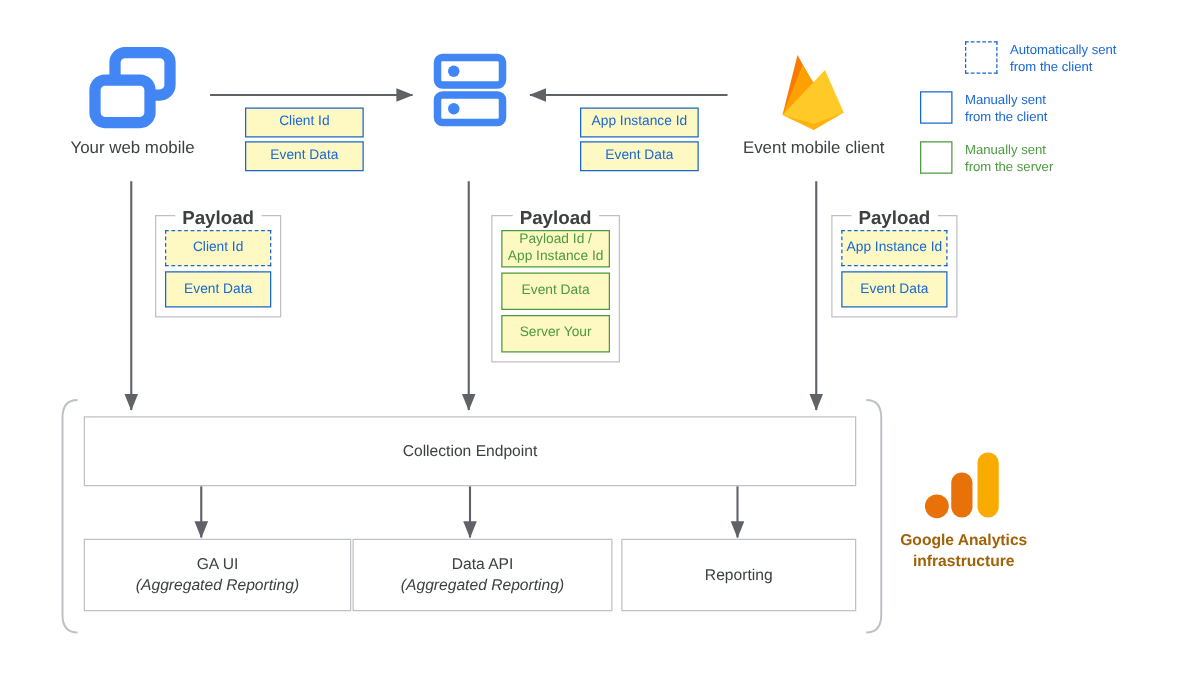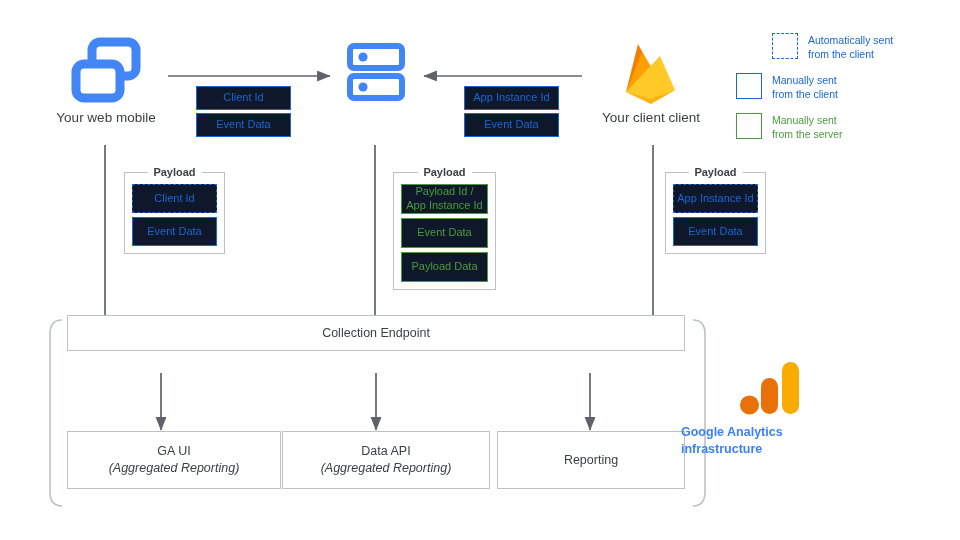--- a/index.html
+++ b/index.html
@@ -20,37 +20,37 @@
     text-align: center;
     white-space: nowrap;
   }
 
   
   .chip {
     display: flex; align-items: center; justify-content: center;
     text-align: center;
     font-size: 11px;
     line-height: 1.25;
-    background: #0f172a;
+    background: #fef9c3;
   }
   .chip.blue-solid  { border: 1.4px solid #1967d2; color: #1967d2; }
   .chip.blue-dashed { border: 1.4px dashed #1967d2; color: #1967d2; }
   .chip.green-solid { border: 1.4px solid #4c9a3f; color: #4c9a3f; }
 
   
   .payload {
     border: 1px solid #bdc1c6;
     background: #ffffff;
   }
   .payload-title {
     position: absolute;
     top: -7px; left: 50%; transform: translateX(-50%);
     background: #ffffff;
     padding: 0 6px;
-    font-size: 11px;
+    font-size: 15px;
     font-weight: bold;
     color: #3c4043;
     white-space: nowrap;
   }
   .payload-body {
     position: absolute;
     left: 7px; right: 7px; top: 11px; bottom: 7px;
     display: flex; flex-direction: column; gap: 4px;
   }
   .payload-body .chip { flex: 1 1 0; }
@@ -73,22 +73,22 @@
   .legend-swatch { width: 26px; height: 26px; background: #fff; flex: none; }
   .legend-swatch.dashed-blue { border: 1.4px dashed #1967d2; }
   .legend-swatch.solid-blue  { border: 1.4px solid  #1967d2; }
   .legend-swatch.solid-green { border: 1.4px solid  #4c9a3f; }
   .legend-text { margin-left: 10px; font-size: 10.5px; line-height: 1.35; white-space: nowrap; }
   .legend-text.blue  { color: #1967d2; }
   .legend-text.green { color: #4c9a3f; }
 
   
   .ga-caption {
-    font-size: 12.5px; font-weight: bold; color: #3b82f6;
-    line-height: 1.35; white-space: nowrap;
+    font-size: 12.5px; font-weight: bold; color: #a16207;
+    text-align: center; line-height: 1.35; white-space: nowrap;
   }
 
   svg { display: block; overflow: visible; }
   .ov { position: absolute; left: 0; top: 0; width: 960px; height: 540px; pointer-events: none; }
 </style>
 </head>
 <body>
 
 <div id="stage">
 
@@ -133,21 +133,21 @@
   </div>
 
   <div class="abs" style="left:618px; top:38px;">
     <svg width="66" height="70" viewBox="0 0 66 70">
       <path d="M8,54 L20,6 L31,26 L20,46 z" fill="#f57c00"></path>
       <path d="M8,54 L24,14 L34,30 L26,50 z" fill="#ffa000"></path>
       <path d="M8,54 L42,18 L57,52 L33,66 z" fill="#ffca28"></path>
       <path d="M8,54 L33,66 L57,52 L33,61 z" fill="#ffa000" opacity="0.55"></path>
     </svg>
   </div>
-  <div class="abs node-label" style="left:575px; top:110px; width:152px;">Your client client</div>
+  <div class="abs node-label" style="left:575px; top:110px; width:152px;">Event mobile client</div>
 
   <div class="abs chip blue-solid" style="left:196px; top:86px; width:95px; height:24px;">Client Id</div>
   <div class="abs chip blue-solid" style="left:196px; top:113px; width:95px; height:24px;">Event Data</div>
 
   <div class="abs chip blue-solid" style="left:464px; top:86px; width:95px; height:24px;">App Instance Id</div>
   <div class="abs chip blue-solid" style="left:464px; top:113px; width:95px; height:24px;">Event Data</div>
 
   <div class="abs payload" style="left:124px; top:172px; width:101px; height:82px;">
     <div class="payload-title">Payload</div>
     <div class="payload-body">
@@ -155,21 +155,21 @@
       <div class="chip blue-solid">Event Data</div>
     </div>
   </div>
 
   <div class="abs payload" style="left:393px; top:172px; width:103px; height:118px;">
     <div class="payload-title">Payload</div>
     <div class="payload-body">
       <div class="chip green-solid" style="white-space:pre-line;">Payload Id /
 App Instance Id</div>
       <div class="chip green-solid">Event Data</div>
-      <div class="chip green-solid">Payload Data</div>
+      <div class="chip green-solid">Server Your</div>
     </div>
   </div>
 
   <div class="abs payload" style="left:665px; top:172px; width:101px; height:82px;">
     <div class="payload-title">Payload</div>
     <div class="payload-body">
       <div class="chip blue-dashed">App Instance Id</div>
       <div class="chip blue-solid">Event Data</div>
     </div>
   </div>
@@ -189,21 +189,21 @@
     </div>
   </div>
   <div class="legend-row" style="left:736px; top:113px;">
     <div class="legend-swatch solid-green"></div>
     <div class="legend-text green">
       <div>Manually sent</div>
       <div>from the server</div>
     </div>
   </div>
 
-  <div class="abs grey-box" style="left:67px; top:315px; width:618px; height:36px;">
+  <div class="abs grey-box" style="left:67px; top:333px; width:618px; height:56px;">
     <div class="endpoint-label">Collection Endpoint</div>
   </div>
 
   <div class="abs grey-box" style="left:67px; top:431px; width:214px; height:58px;">
     <div class="gb-title">GA UI</div>
     <div class="gb-sub">(Aggregated Reporting)</div>
   </div>
 
   <div class="abs grey-box" style="left:282px; top:431px; width:208px; height:58px;">
     <div class="gb-title">Data API</div>

